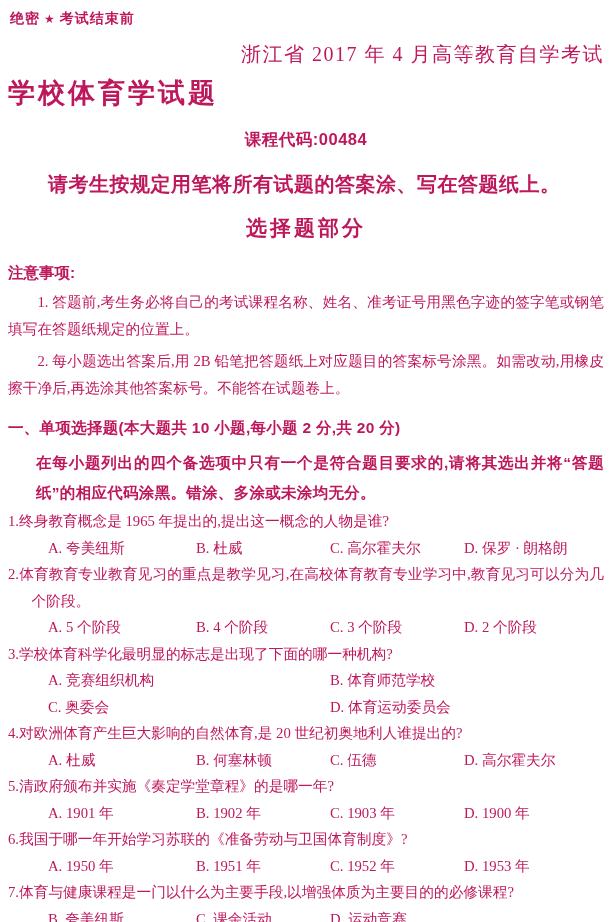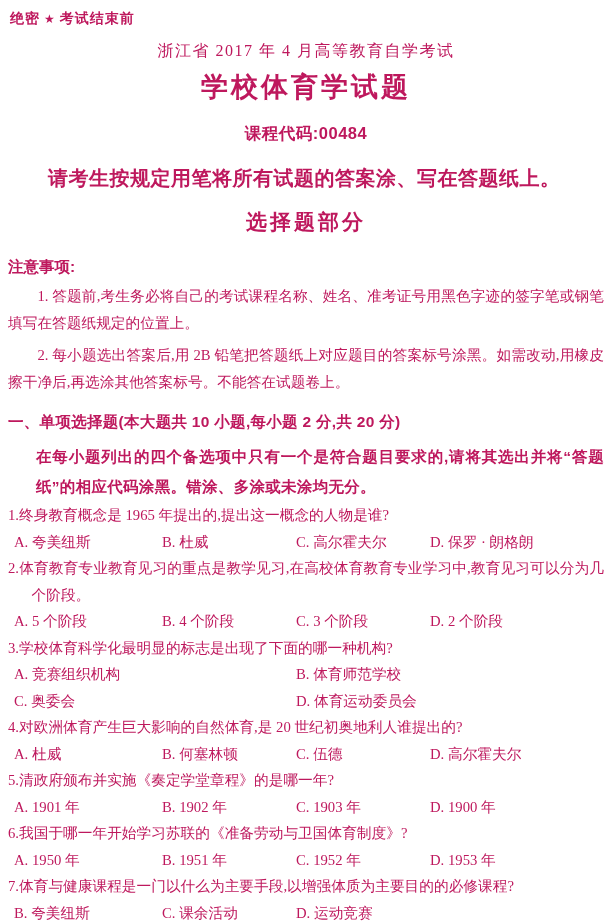--- a/index.html
+++ b/index.html
@@ -16,25 +16,25 @@
   }
 
   .secrecy {
     font-family:"Liberation Sans","DejaVu Sans",sans-serif;
     font-weight:bold; font-size:14px; margin-left:2px;
     letter-spacing:1px;
   }
   .secrecy .star { font-size:12px; padding:0 4px; }
 
   .session {
-    text-align:center; font-size:16px; margin-top:13px;
+    text-align:right; font-size:20px; margin-top:13px;
     letter-spacing:1.5px; white-space:nowrap;
   }
   .paper-title {
-    text-align:center;
+    text-align:left;
     font-family:"Liberation Sans","DejaVu Sans",sans-serif;
     font-weight:900; font-size:27px; letter-spacing:3px;
     margin:7px 0 0 0;
   }
   .course-code {
     text-align:center;
     font-family:"Liberation Sans","DejaVu Sans",sans-serif;
     font-weight:bold; font-size:16.5px; margin-top:18px;
     letter-spacing:0.5px;
   }
@@ -68,21 +68,21 @@
     font-weight:bold; font-size:15.5px; line-height:30px;
     margin:9px 0 0 28px; text-align:justify; letter-spacing:0.3px;
   }
   .question { margin:0; }
   .q-text {
     font-size:14.7px; line-height:26.5px;
     margin:0; padding-left:1.6em; text-indent:-1.6em;
     text-align:justify;
   }
   .options {
-    margin-left:6px;
+    margin-left:40px;
     font-size:14.7px; line-height:26.5px;
   }
   .cols4 { display:grid; grid-template-columns:148px 134px 134px auto; }
   .cols2 { display:grid; grid-template-columns:282px auto; }
   .opt { white-space:nowrap; }
 
   .page-footer {
     text-align:center; font-size:15px; margin-top:3px;
     letter-spacing:0.5px;
   }

